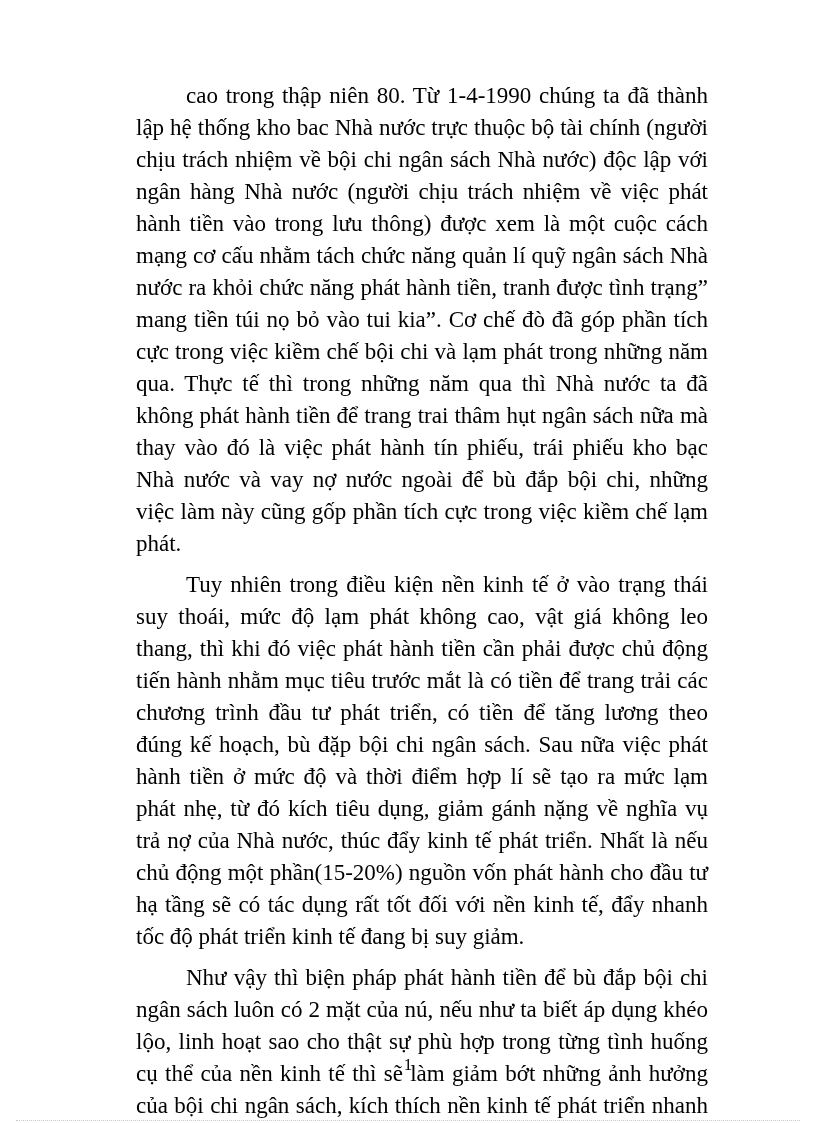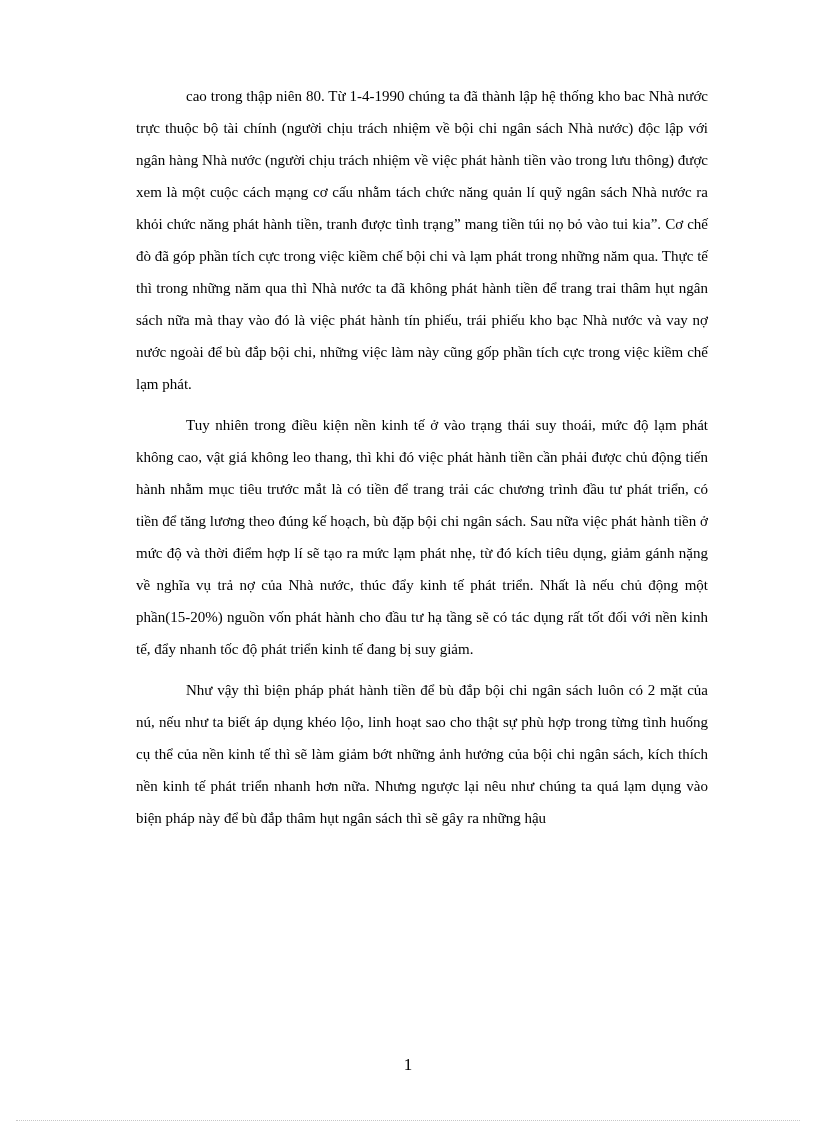--- a/index.html
+++ b/index.html
@@ -16,21 +16,21 @@
       color: #000000;
     }
     .page-body {
       position: absolute;
       left: 136px;
       top: 80px;
       width: 584px;
     }
     .para {
       margin: 0 12px 9px 0;
-      font-size: 15px;
+      font-size: 23px;
       line-height: 32px;
       text-align: justify;
       text-align-last: left;
       word-spacing: 0px;
     }
     .para.indent {
       text-indent: 50px;
     }
     .page-number {
       position: absolute;

